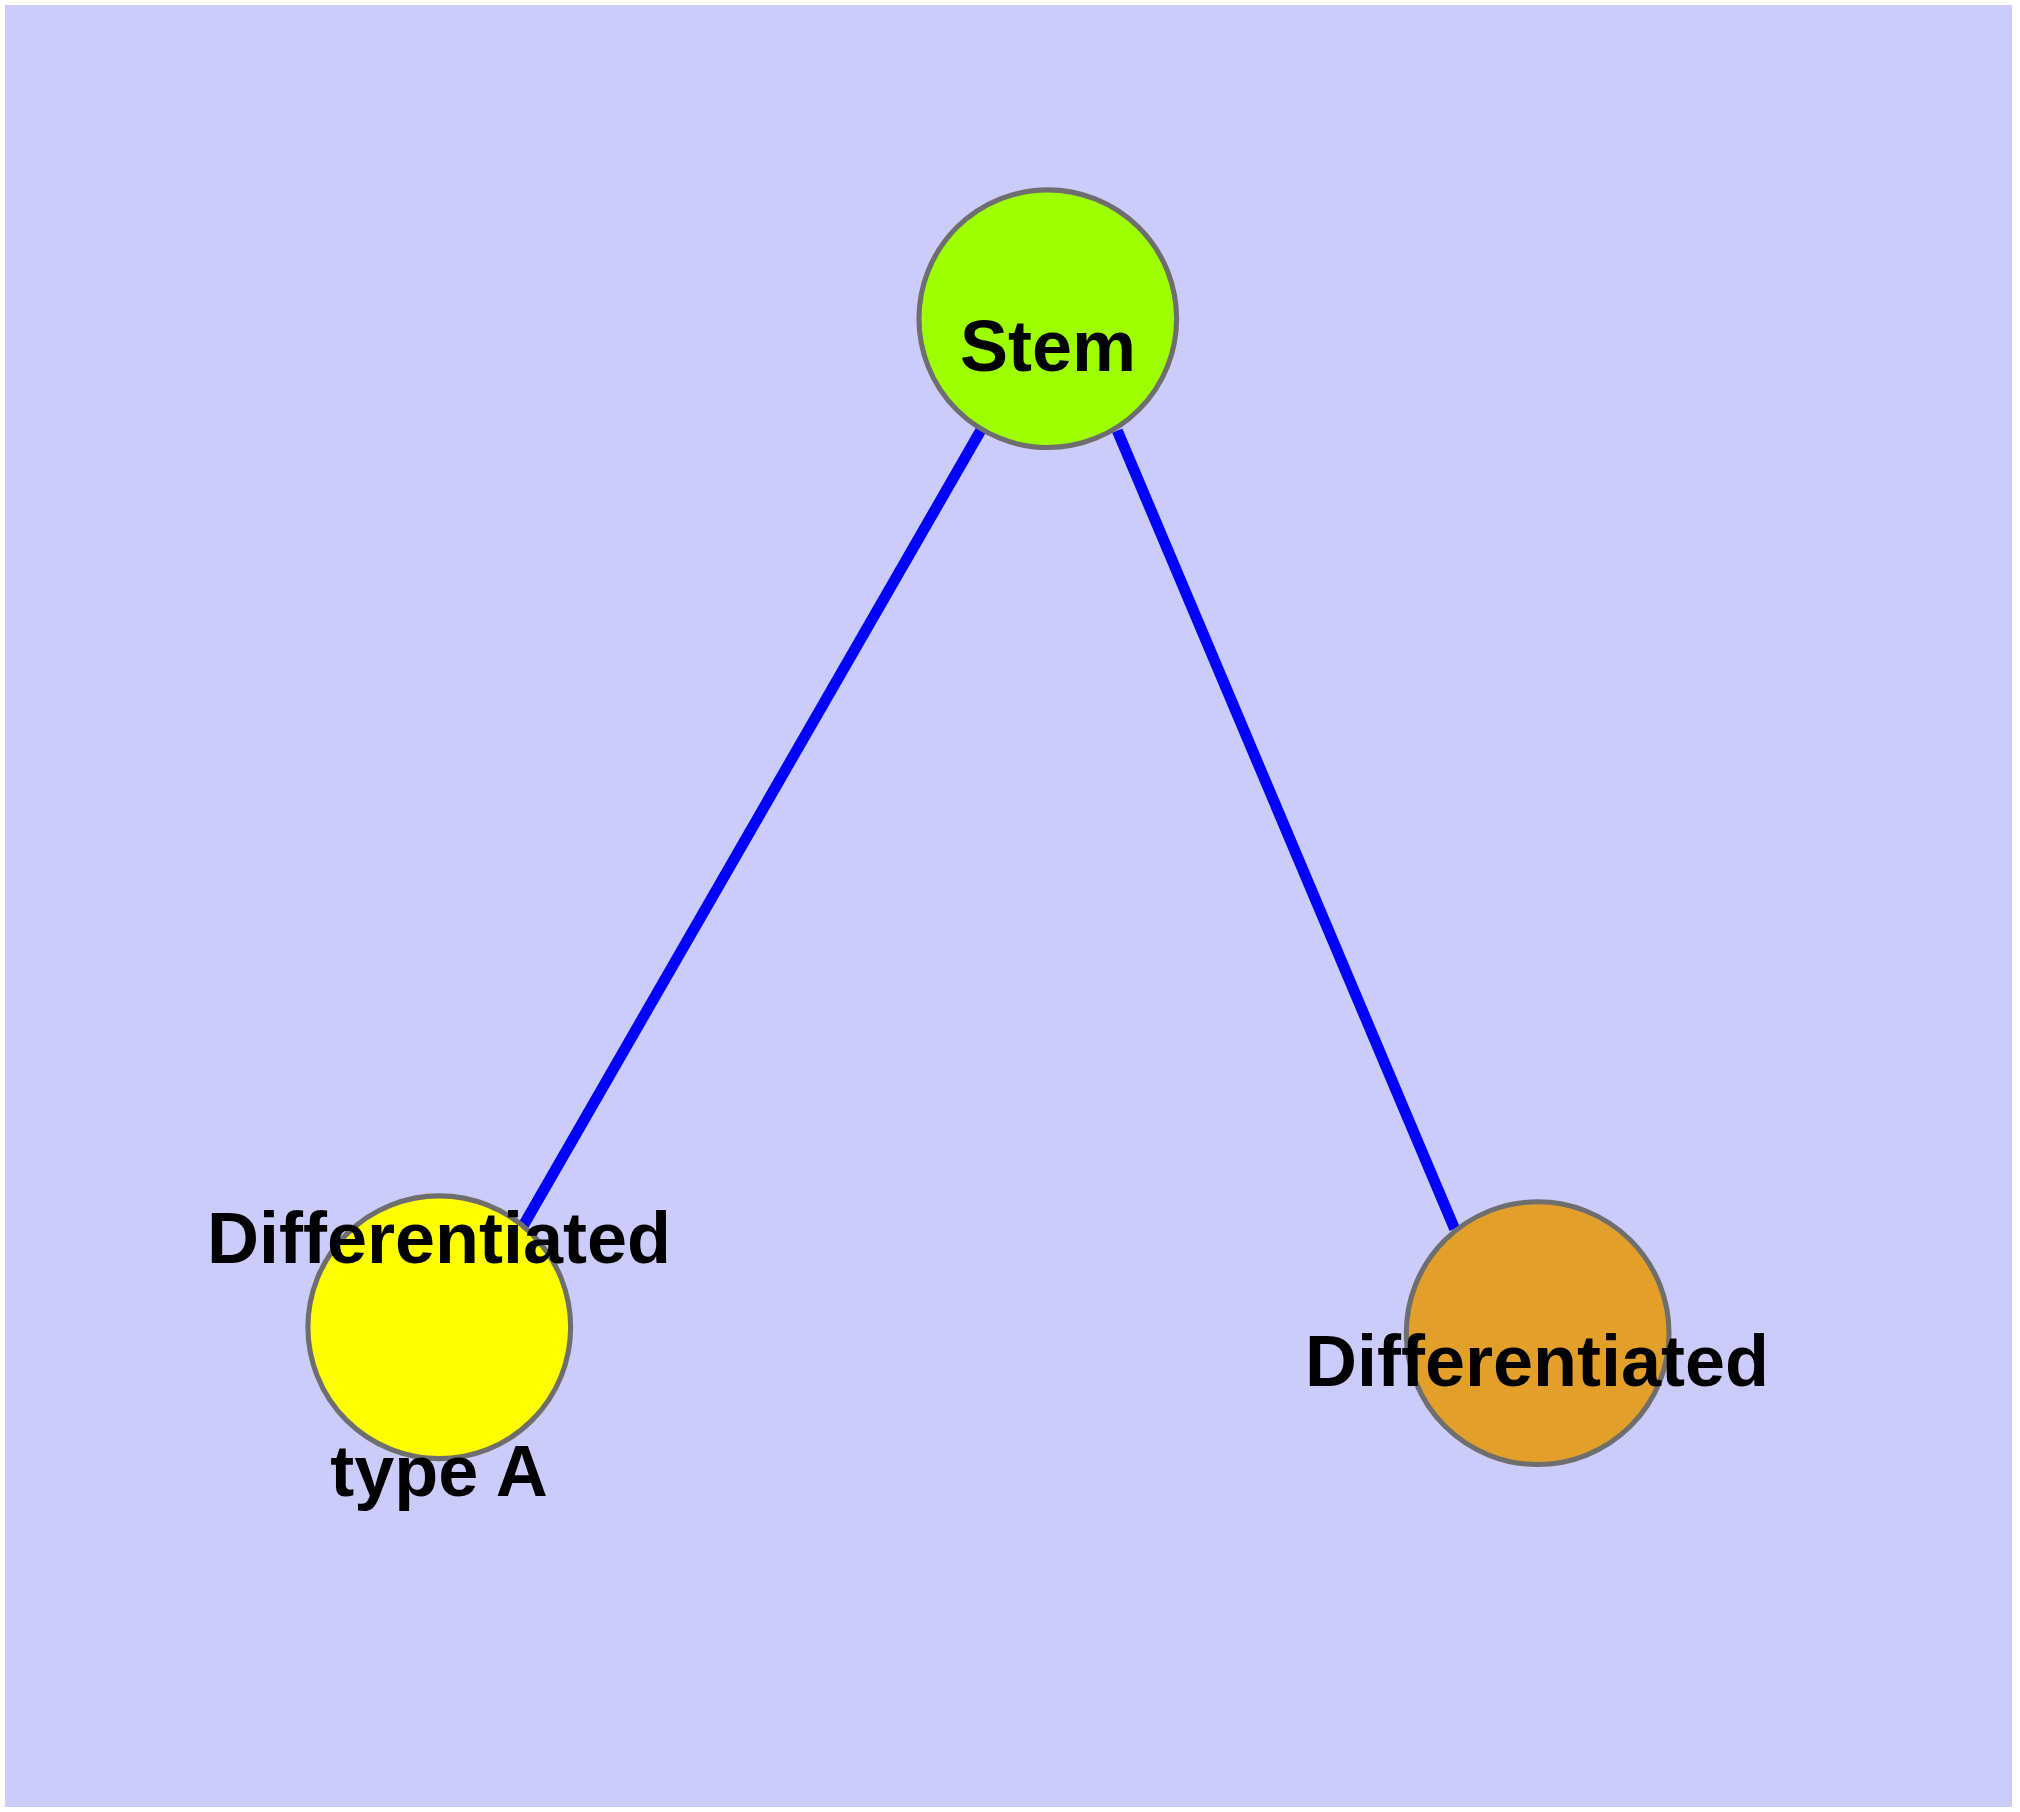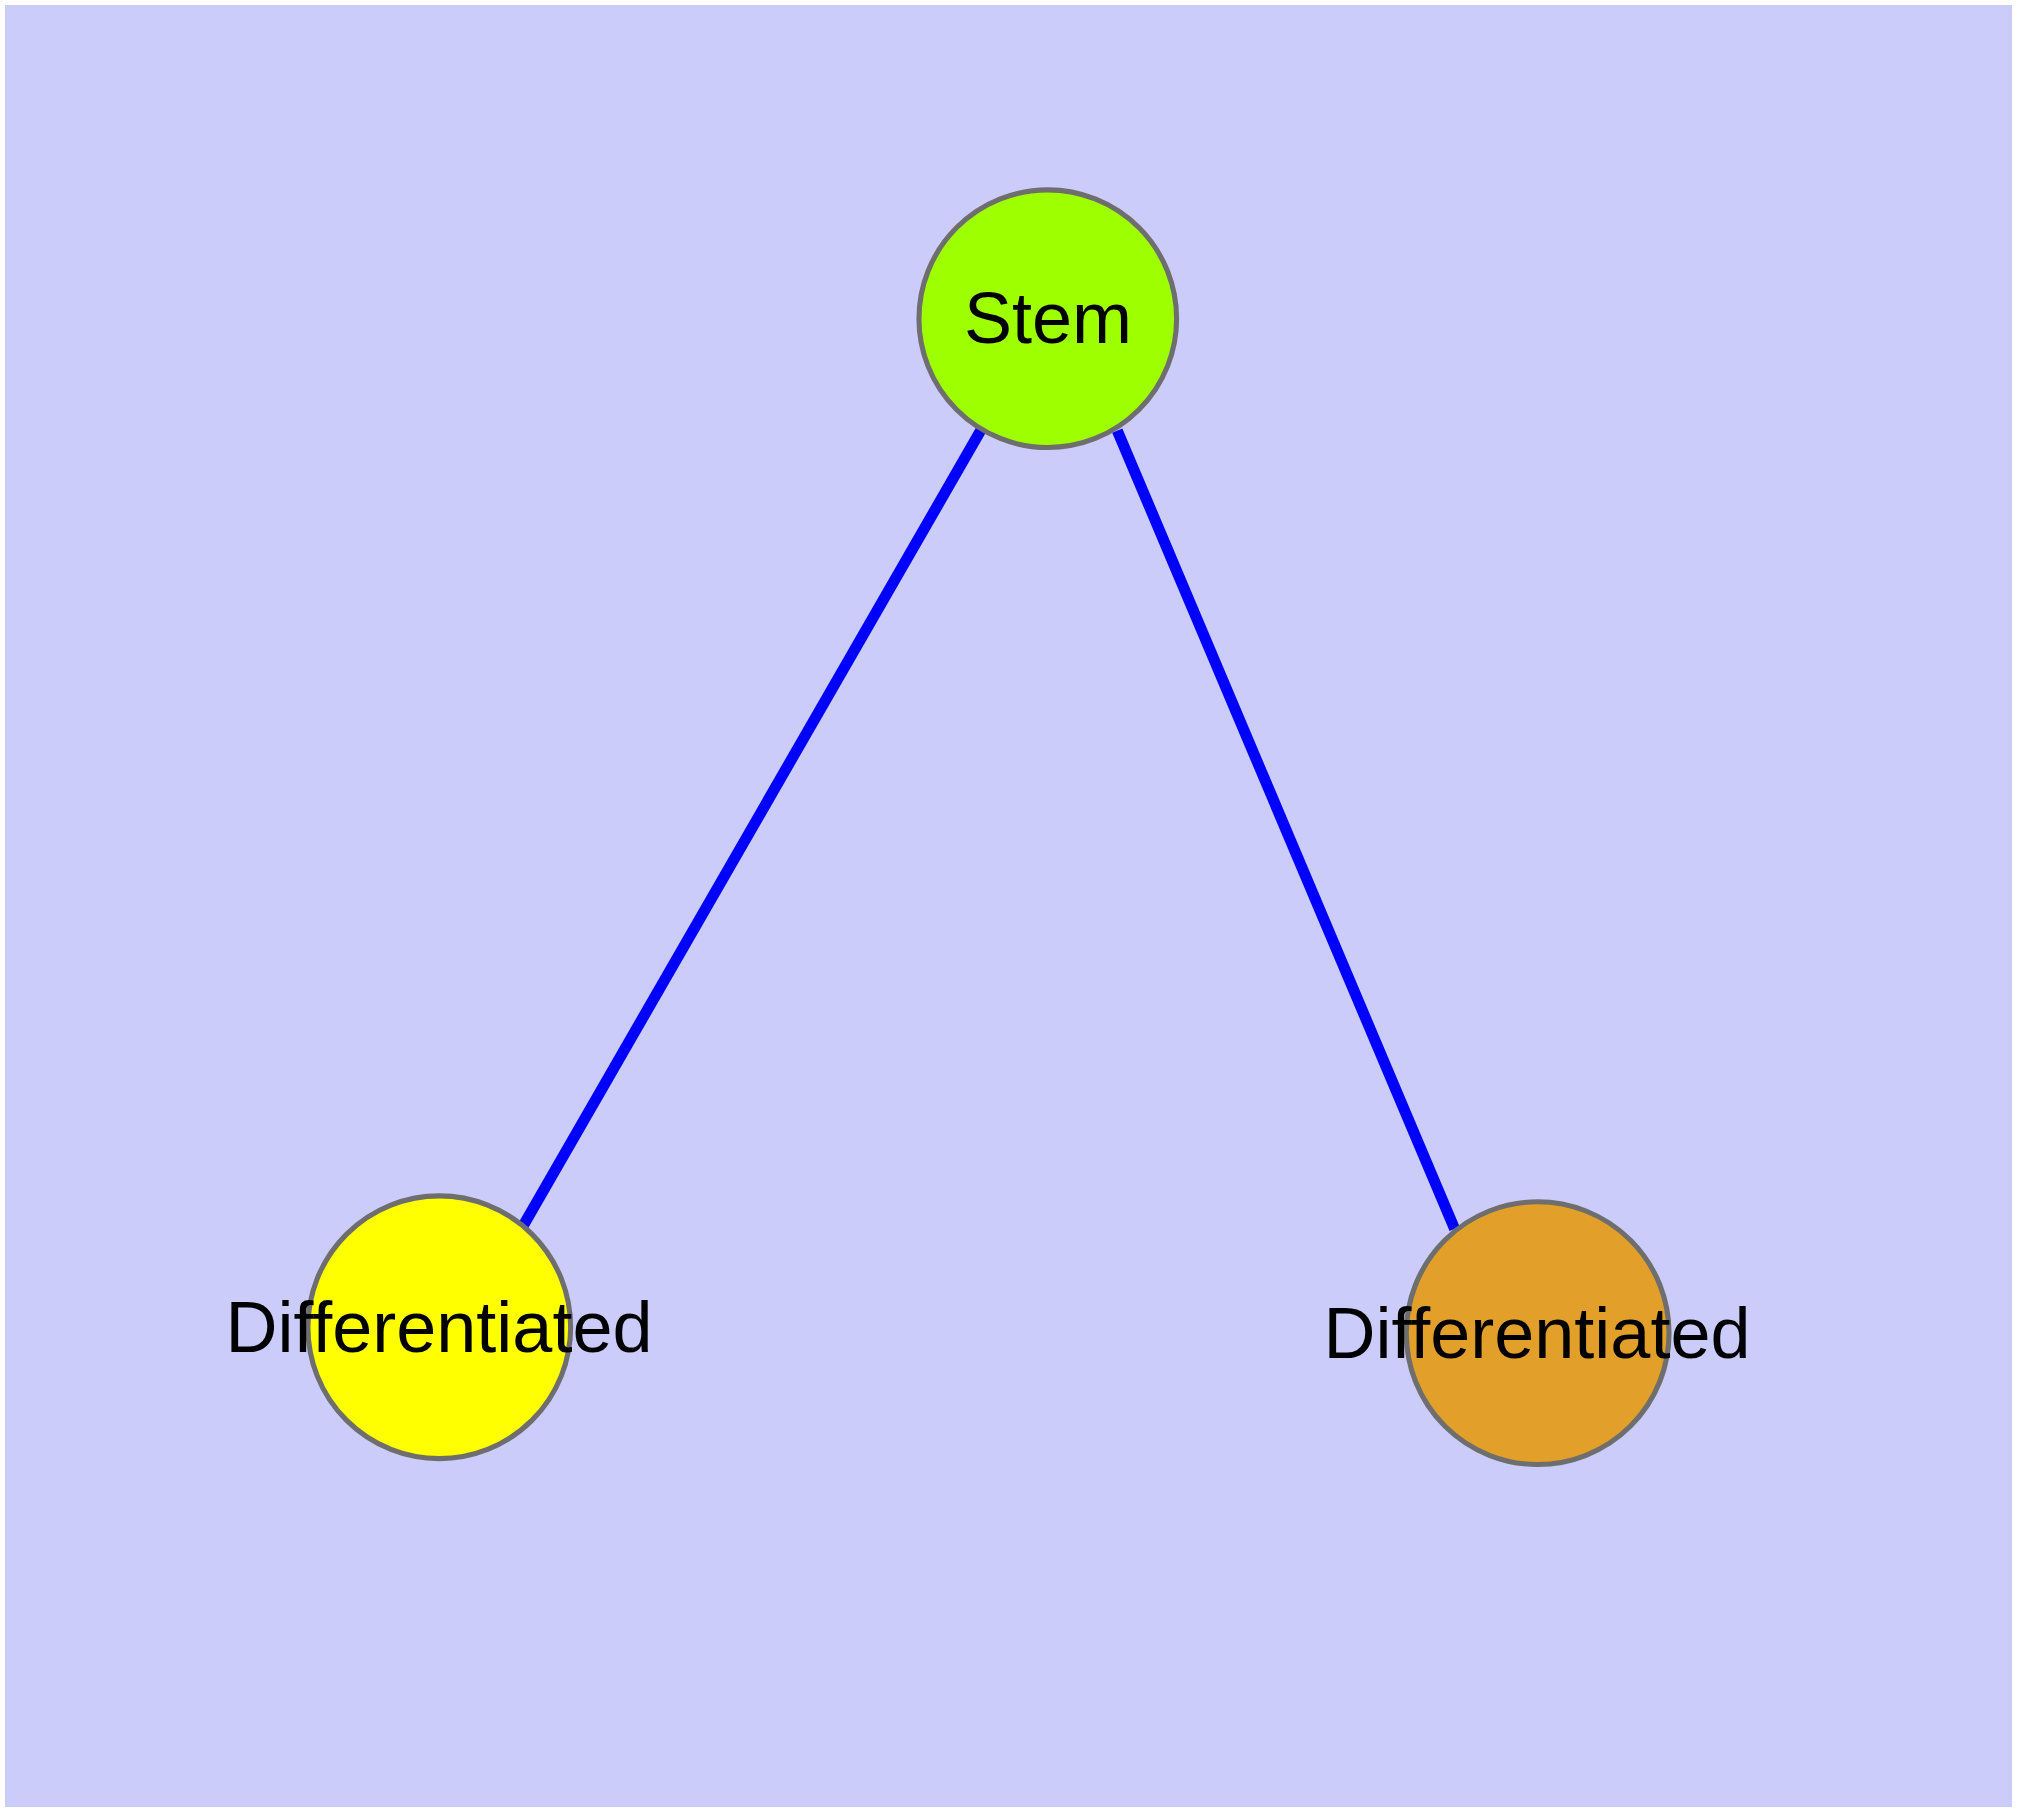--- a/index.html
+++ b/index.html
@@ -37,27 +37,28 @@
     stroke-linecap: butt;
     fill: none;
   }
   .node-circle {
     stroke: #6e6e6e;
     stroke-width: 6;
   }
   .node-label {
     position: absolute;
     color: #000000;
-    font-weight: normal;
+    font-weight: bold;
     font-size: 72px;
     line-height: 1.08;
     text-align: center;
     white-space: pre;
     transform: translate(-50%, -50%);
     pointer-events: none;
+    margin-top: 28px;
   }
 </style>
 </head>
 <body>
 
 <div id="canvas">
 
   <div id="plot-bg"></div>
 
   <svg id="graph" viewBox="0 0 2384 2138">
@@ -67,20 +68,21 @@
 
     <circle class="node-circle" cx="1236" cy="376" r="152" fill="#9eff00"></circle>
     <circle class="node-circle" cx="518" cy="1566" r="155" fill="#ffff00"></circle>
     <circle class="node-circle" cx="1814" cy="1573" r="155" fill="#e2a02b"></circle>
   </svg>
 
   <div class="node-label" style="left:1048px; top:319px;">Stem</div>
 
   <div class="node-label" style="left:439px; top:1327px;">
     <div>Differentiated</div>
+    <div>type A</div>
   </div>
 
   <div class="node-label" style="left:1537px; top:1333px;">
     <div>Differentiated</div>
   </div>
 
 </div>
 
 
 </body></html>

